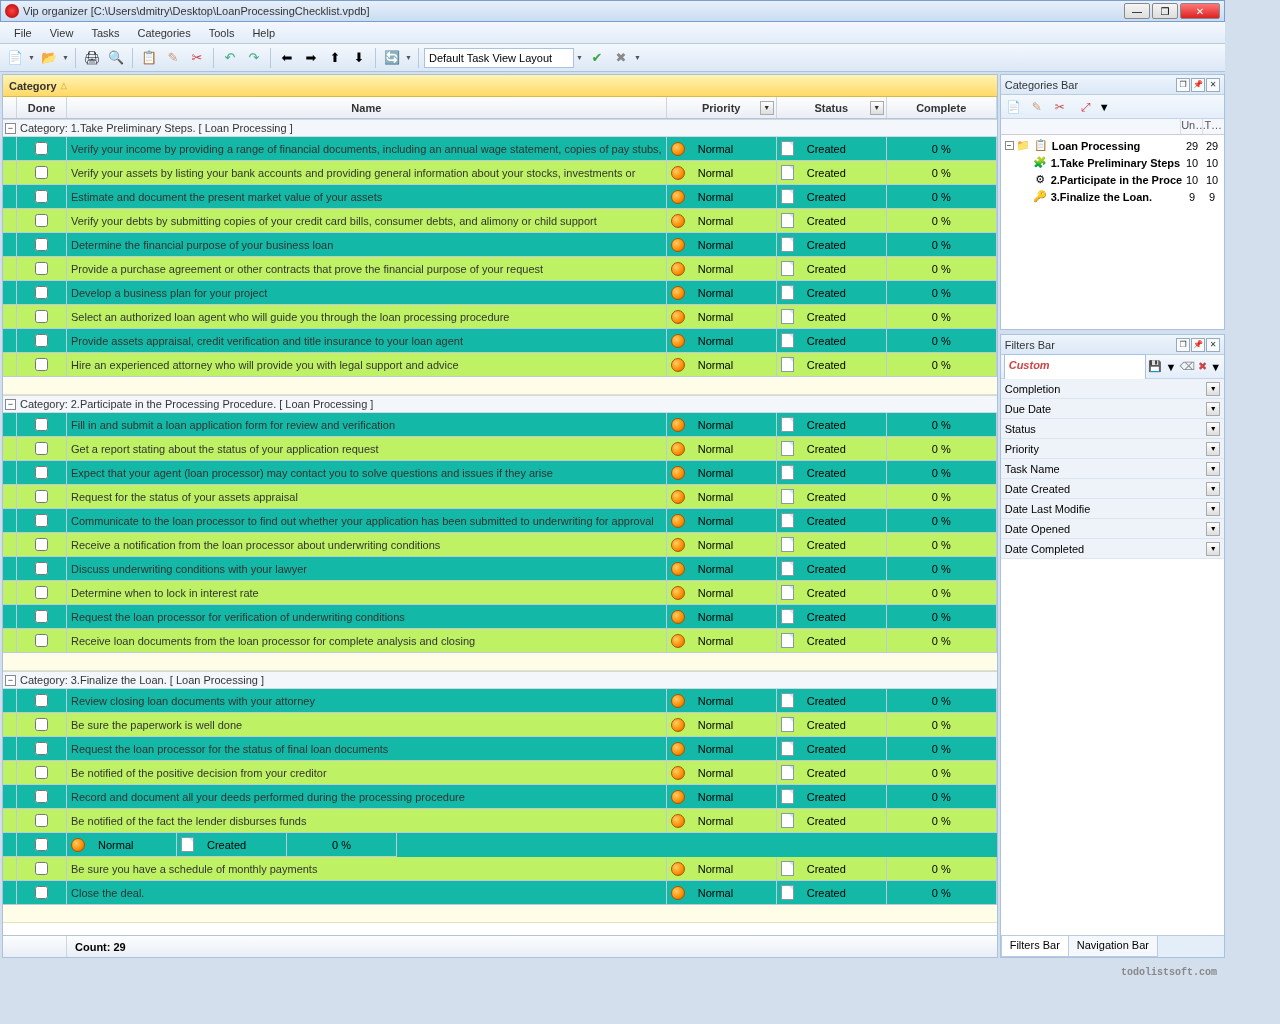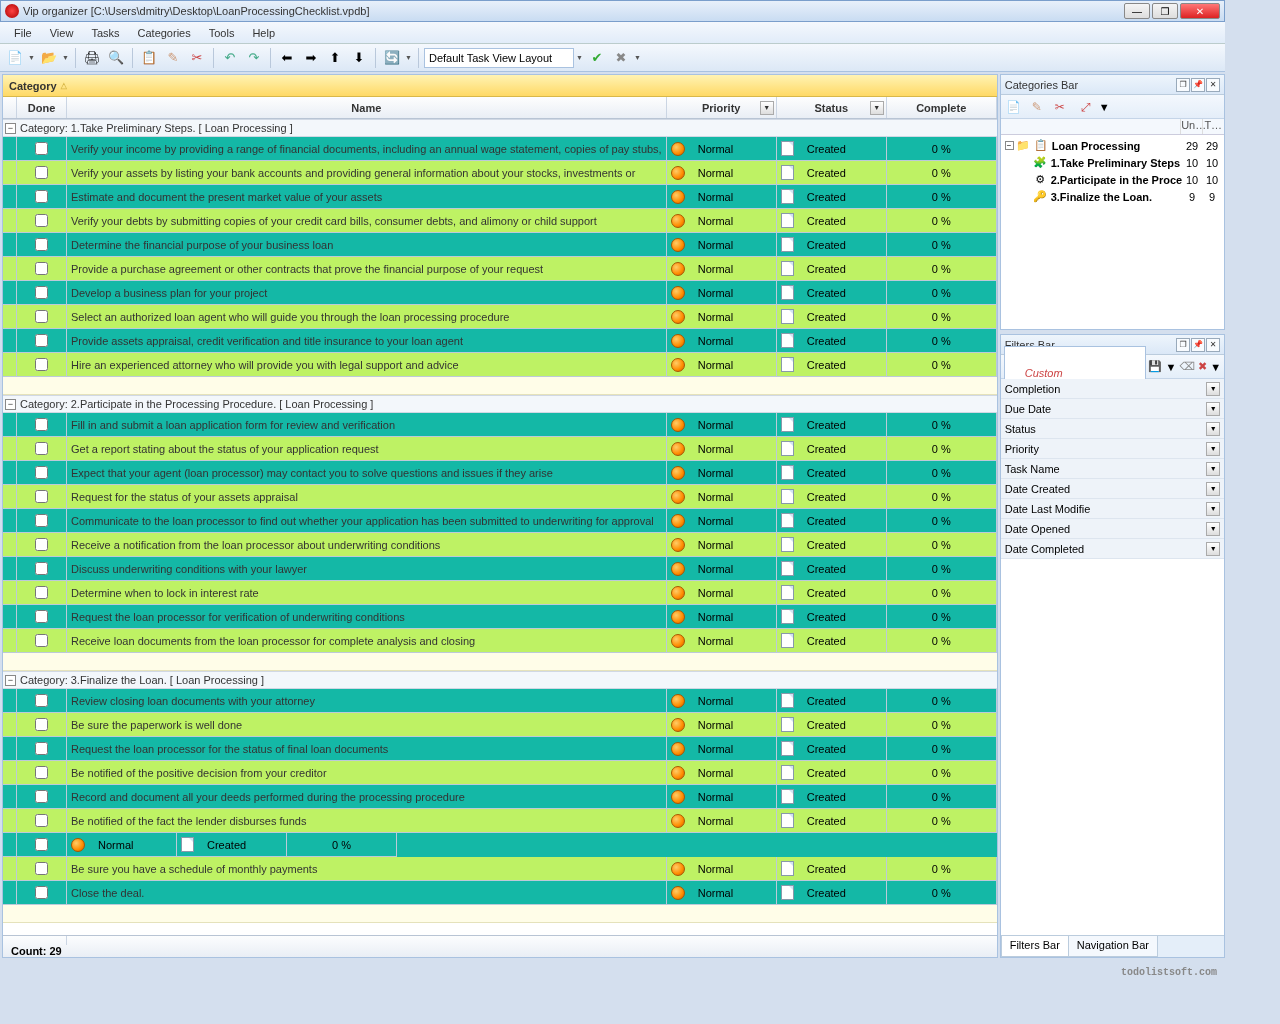--- a/index.html
+++ b/index.html
@@ -59,21 +59,21 @@
 .task-row .col-done input { width: 13px; height: 13px; }
 .task-row .col-name { color: #333; white-space: nowrap; overflow: hidden; text-overflow: ellipsis; }
 .task-row .col-priority, .task-row .col-status { gap: 13px; }
 .task-row .col-complete { justify-content: center; }
 .prio-dot { width: 14px; height: 14px; border-radius: 50%; background: radial-gradient(circle at 35% 35%, #ffcc66, #ff8c00 60%, #cc5500); border: 1px solid #aa5500; }
 .stat-icon { width: 13px; height: 15px; background: #fff; border: 1px solid #89a; position: relative; }
 .stat-icon::before { content:""; position:absolute; top:0; right:0; border-style:solid; border-width:0 4px 4px 0; border-color: transparent #d2e3f4 transparent transparent; }
 .group-spacer { height: 18px; background: #fffde8; border-bottom: 1px solid #e5e2bb; }
 
 
-.count-row { height: 22px; background: linear-gradient(#fcfdfe,#e9eef5); border-top: 1px solid #b8c4d4; display: flex; align-items: flex-start; flex-direction: column; }
+.count-row { height: 22px; background: linear-gradient(#fcfdfe,#e9eef5); border-top: 1px solid #b8c4d4; display: flex; align-items: center; }
 .count-row .spacer { width: 64px; border-right: 1px solid #cbd5e3; height: 100%; }
 .count-row .count-cell { padding: 0 8px; font-weight: bold; }
 
 
 .panel { border: 1px solid #a9c2e0; background: #f4f8fd; display: flex; flex-direction: column; }
 .panel-header { height: 20px; background: linear-gradient(#eef5fc,#dbe8f7); border-bottom: 1px solid #bcd; display: flex; align-items: center; padding: 0 4px; font-weight: normal; color: #333; }
 .panel-header .hdr-btns { margin-left: auto; display: flex; gap: 1px; }
 .panel-header .hdr-btn { width: 14px; height: 14px; border: 1px solid #9ab; background: #f8fbfe; font-size: 8px; display: flex; align-items: center; justify-content: center; }
 .panel-toolbar { height: 24px; background: linear-gradient(#f4f8fd,#e4eef9); border-bottom: 1px solid #c5d5e8; display: flex; align-items: center; padding: 0 3px; gap: 3px; }
 .panel-toolbar .pt-btn { width: 20px; height: 20px; display:flex; align-items:center; justify-content:center; font-size:12px; }
@@ -85,21 +85,21 @@
 .tree-item .t-icon { width: 15px; height: 13px; margin-right: 3px; display:flex; align-items:center; justify-content:center; font-size:11px; }
 .tree-item .t-label { flex: 1; white-space: nowrap; overflow: hidden; text-overflow: ellipsis; }
 .tree-item .t-num { width: 20px; text-align: center; }
 .tree-item.child { padding-left: 30px; }
 .tree-item.bold .t-label { font-weight: bold; }
 .folder-ico { color: #e6b84a; }
 
 
 .filters-panel { flex: 1; }
 .filter-combo-row { height: 24px; background: linear-gradient(#f4f8fd,#e4eef9); border-bottom: 1px solid #c5d5e8; display:flex; align-items:center; padding: 0 3px; gap: 3px; }
-.filter-combo-row .fc-combo { flex:1; height: 26px; border: 1px solid #a9c2e0; background:#fff; padding: 20px; color: #c44; font-style: italic; }
+.filter-combo-row .fc-combo { flex:1; height: 26px; border: 1px solid #a9c2e0; background:#fff; padding: 4px; color: #c44; font-style: italic; font-weight: bold; }
 .filter-list { flex: 1; background: #fff; }
 .filter-row { height: 20px; border-bottom: 1px solid #dde5ef; display: flex; align-items: center; padding: 0 4px; background: #eef3f9; }
 .filter-row .fr-label { flex: 1; }
 .filter-row .fr-dd { width: 14px; height: 14px; border: 1px solid #aaa; background: linear-gradient(#fff,#ddd); font-size: 7px; display:flex; align-items:center; justify-content:center; }
 .filter-tabs { height: 22px; display: flex; border-top: 1px solid #bcd; background: #e4eef9; }
 .filter-tabs .ft { padding: 3px 8px; border: 1px solid #bcd; border-top: none; background: #f4f8fd; margin-right: -1px; }
 .filter-tabs .ft.active { background: #fff; }
 
 
 .watermark { position: absolute; bottom: 2px; right: 8px; font-size: 10px; font-weight: bold; color: #888; font-family: "Courier New", monospace; }

